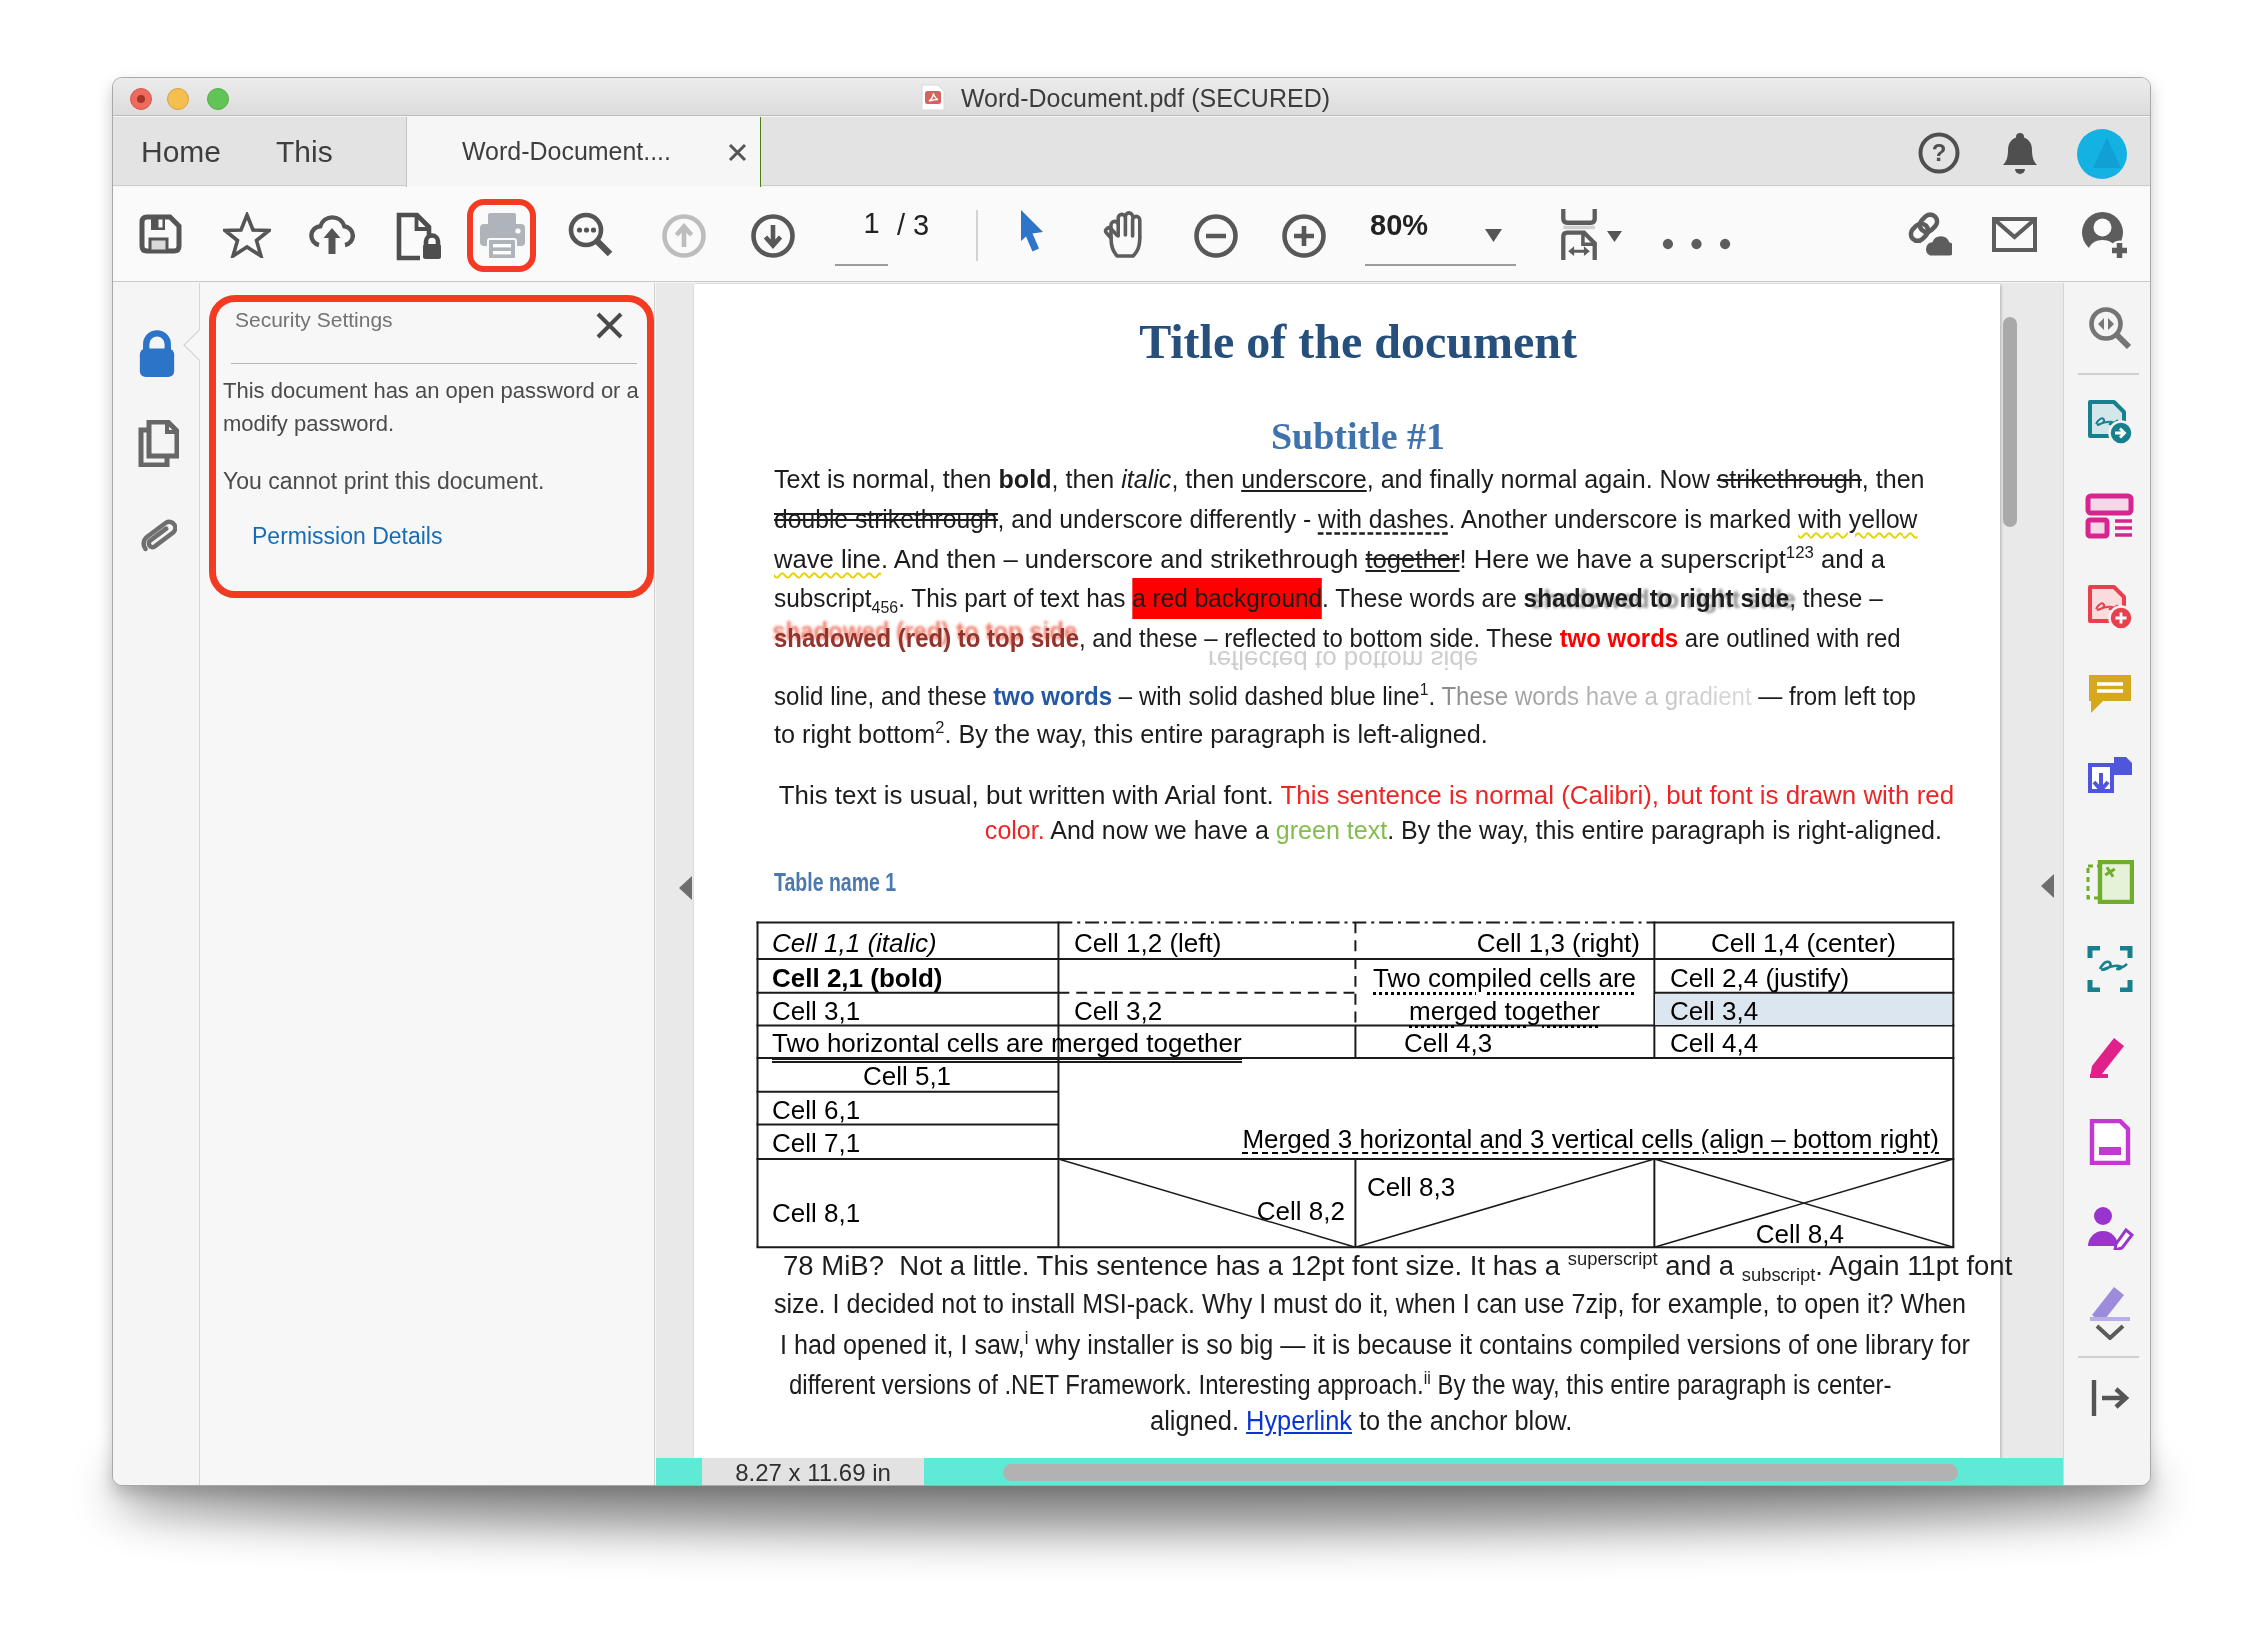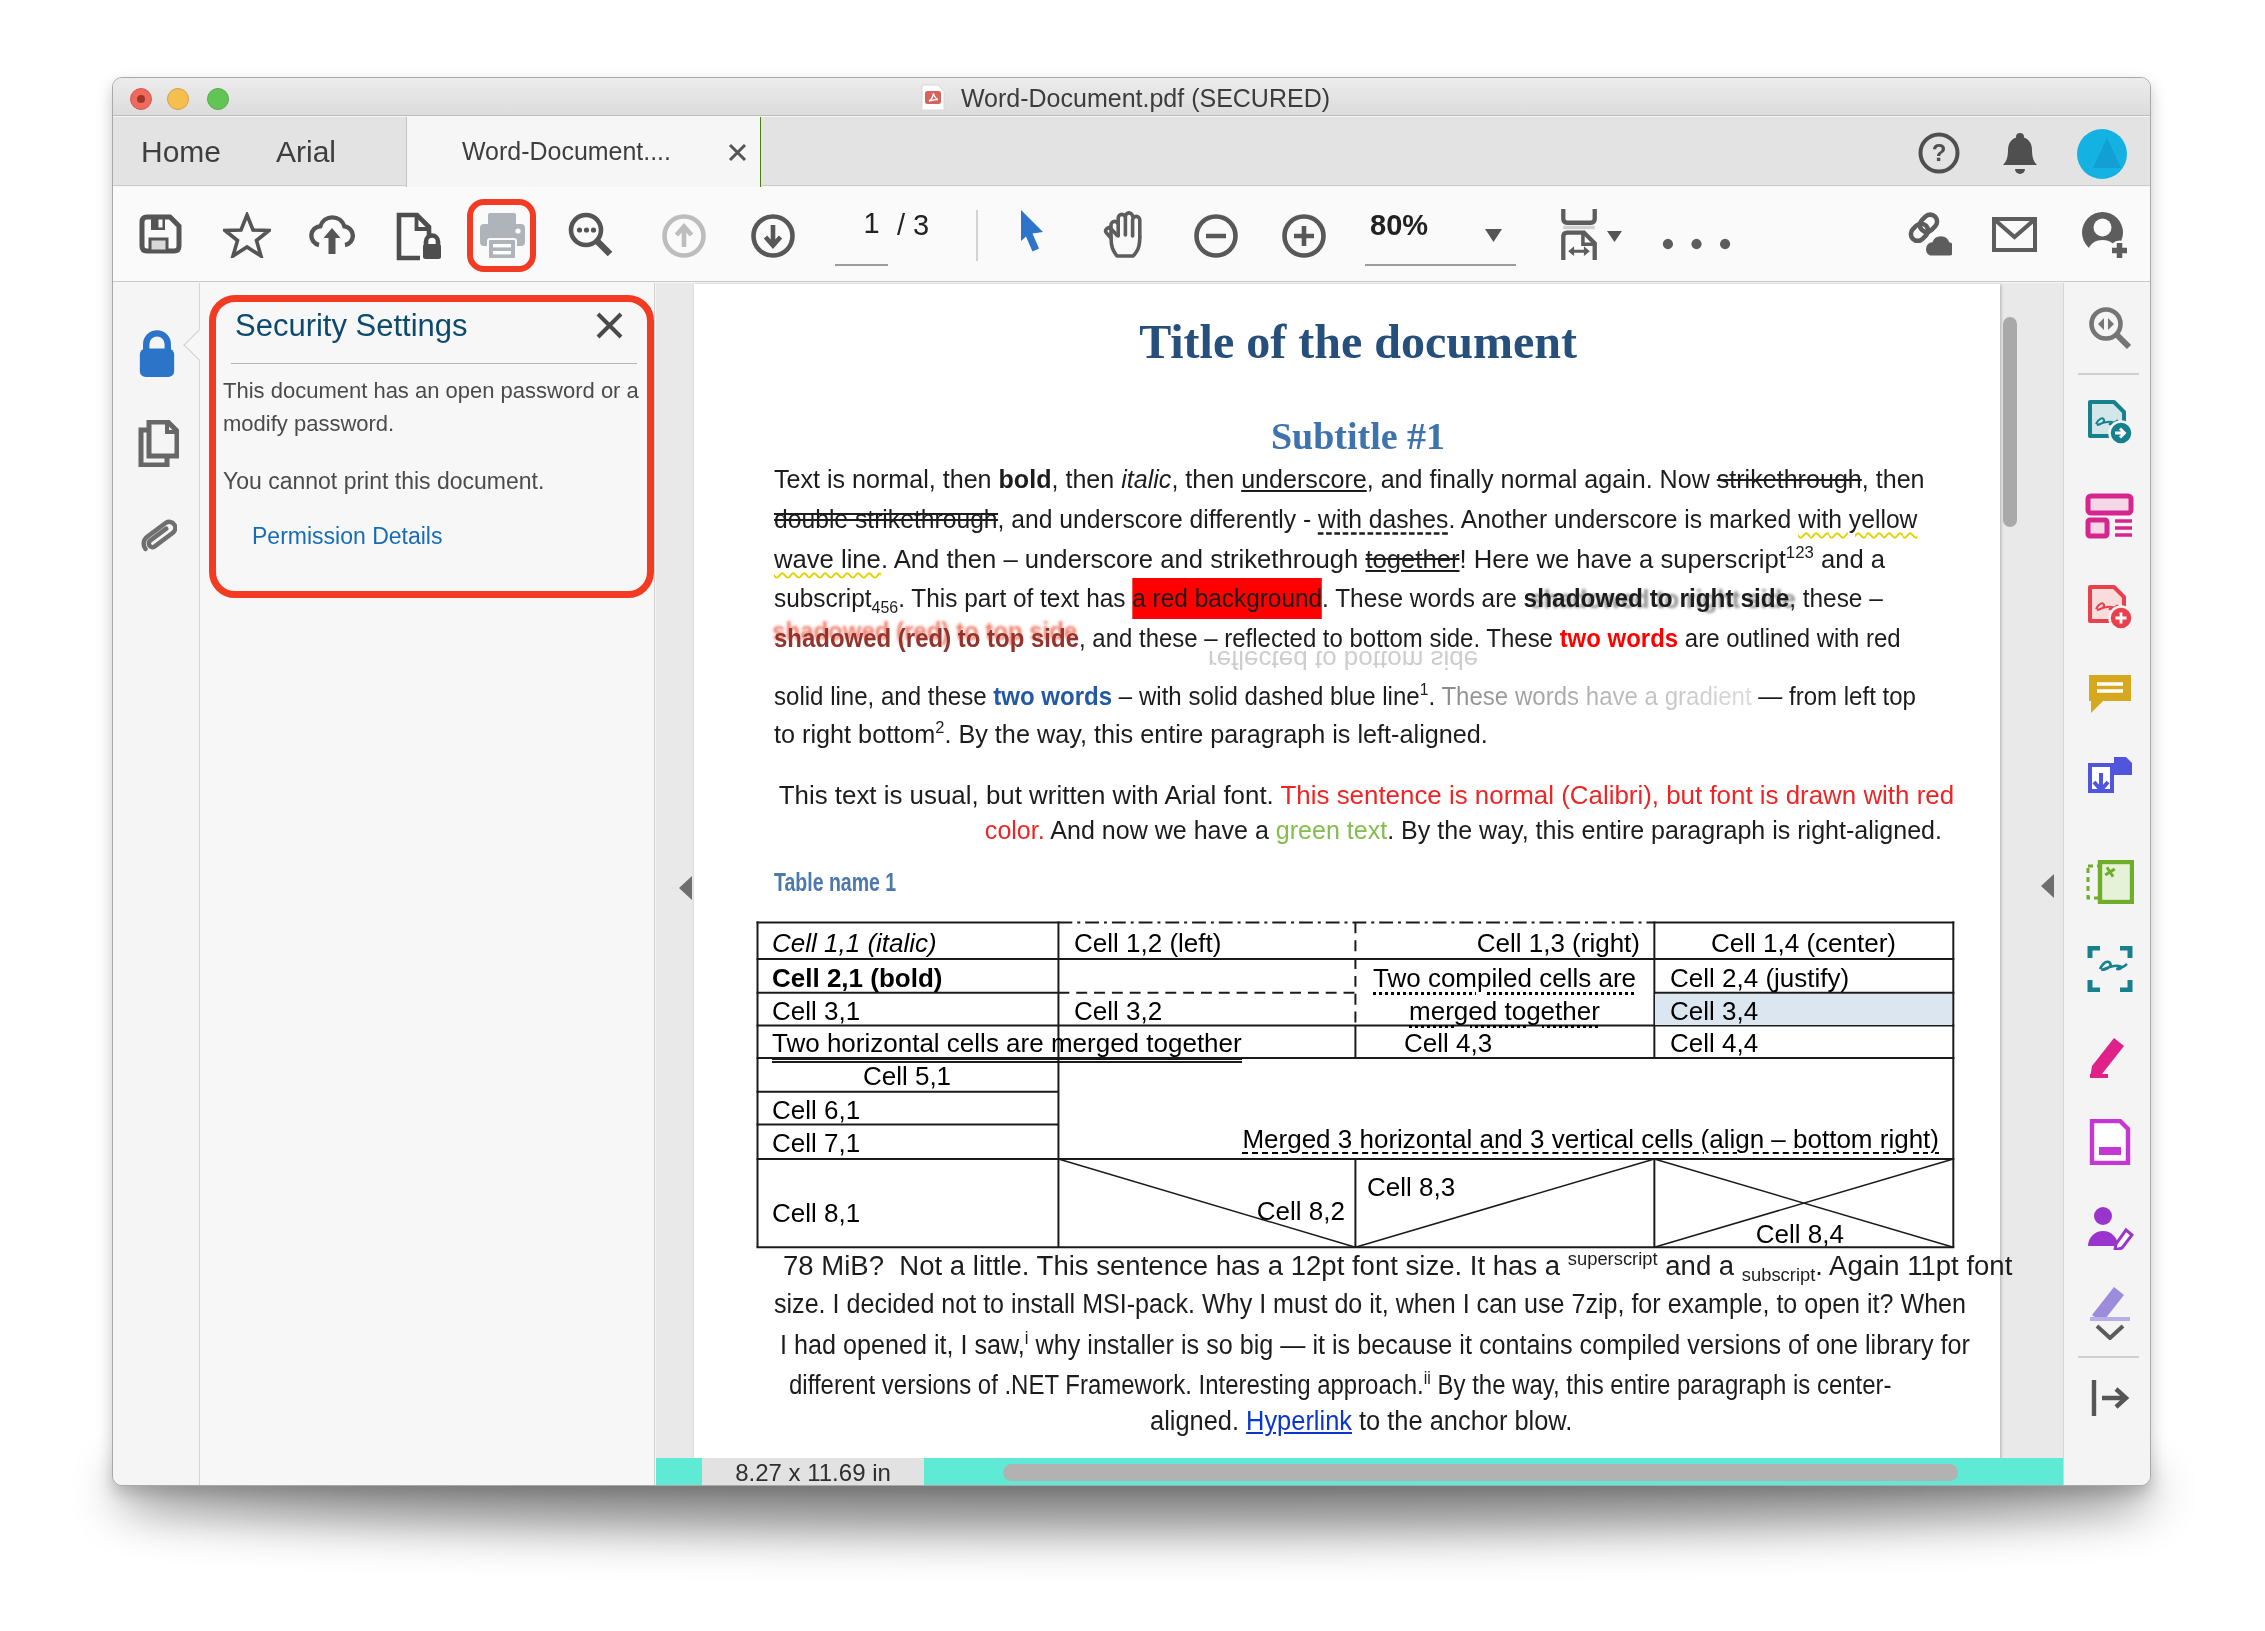--- a/index.html
+++ b/index.html
@@ -62,21 +62,21 @@
     <div style="position:absolute;left:24px;top:17px;width:8px;height:8px;border-radius:50%;background:#a23527;"></div>
     <div id="title-text">Word-Document.pdf (SECURED)</div>
     <svg style="position:absolute;left:808px;top:6px;" width="24" height="27" viewBox="0 0 24 27">
       <path d="M1 1 h16 l6 6 v19 h-22z" fill="#fff" stroke="#d8d8d8" stroke-width="1"></path>
       <rect x="4" y="7" width="16" height="13" rx="2.5" fill="#d9605c"></rect>
       <path d="M8 17 c2-1 4-5 4.5-7.5 c0.3 2 2.5 5.5 4.5 6 c-2.5 0-6.5 0.8-9 1.5z" fill="none" stroke="#fff" stroke-width="1.4"></path>
     </svg>
   </div>
   <div id="tabbar">
     <div class="tabtxt" style="left:28px;">Home</div>
-    <div class="tabtxt" style="left:163px;">Arial</div>
+    <div class="tabtxt" style="left:163px;">This</div>
     <div id="activetab">
         <div class="tabtxt" style="left:55px;font-size:26px;transform:scaleX(0.96);transform-origin:0 50%;">Word-Document....</div>
       <svg style="position:absolute;left:321px;top:26px;" width="19" height="19" viewBox="0 0 19 19">
           <path d="M2 2 L17 17 M17 2 L2 17" stroke="#555" stroke-width="3"></path>
         </svg>
     </div>
     <svg style="position:absolute;left:1805px;top:15px;" width="42" height="42" viewBox="0 0 42 42">
       <circle cx="21" cy="21" r="18.5" fill="none" stroke="#4f4f4f" stroke-width="4"></circle>
       <text x="21" y="28.5" text-anchor="middle" font-size="24" font-weight="bold" fill="#4f4f4f" font-family="Liberation Sans">?</text>
     </svg>
@@ -207,21 +207,21 @@
         <path d="M12 2 h19 l9 9 v25 h-28 z" fill="none" stroke="#676767" stroke-width="5"></path>
         <path d="M30 2 v10 h10" fill="none" stroke="#676767" stroke-width="4"></path>
       </svg>
       <svg style="position:absolute;left:22px;top:228px;" width="42" height="42" viewBox="0 0 42 42">
         <path d="M12.9 39.2 a 8.6 8.6 0 0 1 0 -12.2 L 29.5 10.5 a 6.1 6.1 0 0 1 8.6 8.6 L 21.5 35.7 a 3.7 3.7 0 0 1 -5.2 -5.2 L 30.6 16.2" fill="none" stroke="#6f6f6f" stroke-width="4.5" stroke-linecap="round" transform="rotate(8 21 21)"></path>
       </svg>
     </div>
     <div id="panel">
       <div style="position:absolute;left:-12px;top:51px;width:22px;height:22px;transform:rotate(45deg);background:#f7f7f7;border-left:1px solid #cfcfcf;border-bottom:1px solid #cfcfcf;"></div>
       <div id="redbox" style="position:absolute;left:9px;top:12px;width:445px;height:303px;border:7px solid #f23b22;border-radius:26px;"></div>
-      <div style="position:absolute;left:35px;top:25px;font-size:31px;color:#0c4a6e;text-align:center;">Security Settings</div>
+      <div style="position:absolute;left:35px;top:25px;font-size:21px;color:#737373;text-align:center;">Security Settings</div>
       <svg style="position:absolute;left:396px;top:29px;" width="27" height="27" viewBox="0 0 27 27">
         <path d="M2 2 L25 25 M25 2 L2 25" stroke="#4a4a4a" stroke-width="4"></path>
       </svg>
       <div style="position:absolute;left:31px;top:80px;width:406px;border-top:1px solid #b5b5b5;"></div>
       <div style="position:absolute;left:23px;top:91px;width:444px;font-size:22px;line-height:33px;color:#4b4b4b;">This document has an open password or a modify password.</div>
       <div style="position:absolute;left:23px;top:185px;font-size:23px;color:#4b4b4b;">You cannot print this document.</div>
       <div style="position:absolute;left:52px;top:240px;font-size:23px;color:#186cb5;">Permission Details</div>
     </div>
     <div id="viewport">
       <div id="page">

